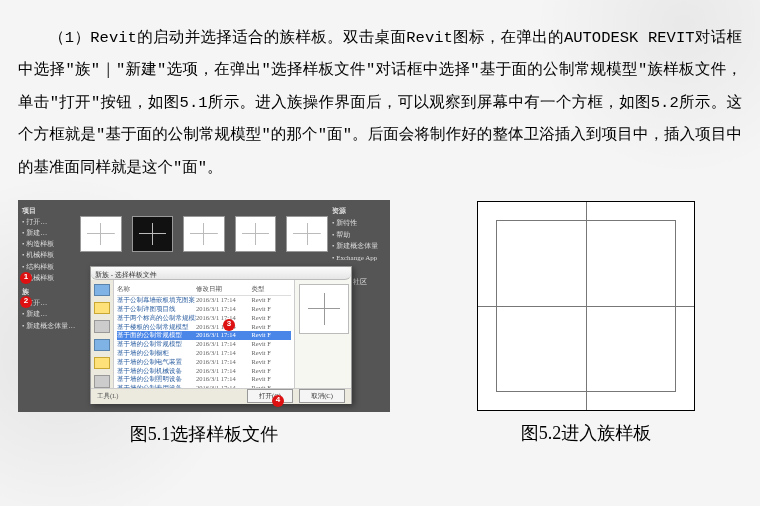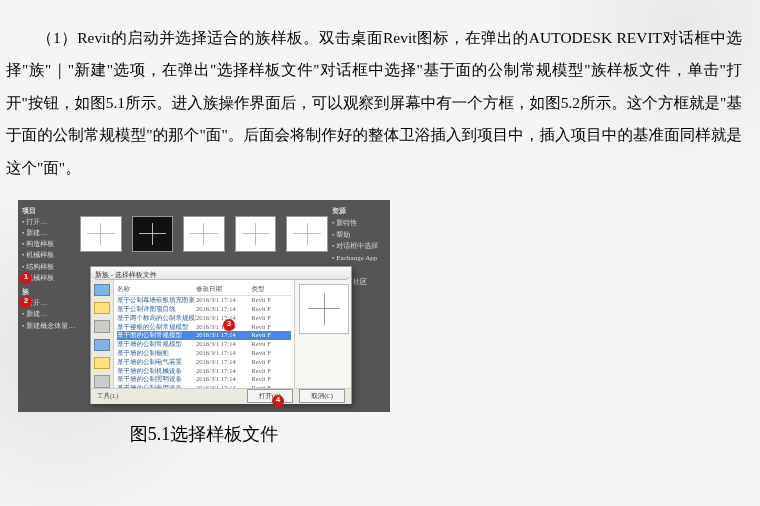--- a/index.html
+++ b/index.html
@@ -12,21 +12,22 @@
     color: #000;
     background: #f5f5f5;
     background-image:
       radial-gradient(circle at 90% 5%, rgba(0,0,0,0.05), transparent 150px),
       radial-gradient(circle at 8% 70%, rgba(0,0,0,0.07), transparent 180px);
     box-sizing: border-box;
     line-height: 2.1;
     overflow: hidden;
   }
   .page {
-    padding: 6px 18px 0 6px;
+    padding: 6px 18px 0 18px;
+    font-family: Liberation Mono, monospace;
   }
   .para {
     text-align: justify;
     text-indent: 2em;
   }
   .figs {
     display: flex;
     gap: 46px;
     margin: 6px 18px 0 18px;
     align-items: center;
@@ -199,21 +200,21 @@
         <div style="font-weight:bold;margin-top:3px">族</div>
         <div>• 打开…</div>
         <div>• 新建…</div>
         <div>• 新建概念体量…</div>
       </div>
 
       <div class="side-right">
         <div style="font-weight:bold">资源</div>
         <div>• 新特性</div>
         <div>• 帮助</div>
-        <div>• 对话框中选择</div>
+        <div>• 新建概念体量</div>
         <div>• Exchange App Store</div>
         <div>• Revit 社区</div>
       </div>
 
       <div class="top-strip">
         <div class="thumb"></div>
         <div class="thumb dark"></div>
         <div class="thumb"></div>
         <div class="thumb"></div>
         <div class="thumb"></div>
@@ -306,14 +307,22 @@
       </div>
 
       <div class="marker" style="top:72px; left:2px">1</div>
       <div class="marker" style="top:96px; left:2px">2</div>
       <div class="marker" style="top:119px; left:205px">3</div>
       <div class="marker" style="top:195px; left:254px">4</div>
     </div>
     <div class="caption">图5.1选择样板文件</div>
   </div>
 
+  <div class="fig fig-right">
+    <div class="shot52">
+      <div class="axis-h"></div>
+      <div class="axis-v"></div>
+      <div class="inner"></div>
+    </div>
+    <div class="caption">图5.2进入族样板</div>
+  </div>
 
 </div>
 
 </body></html>

